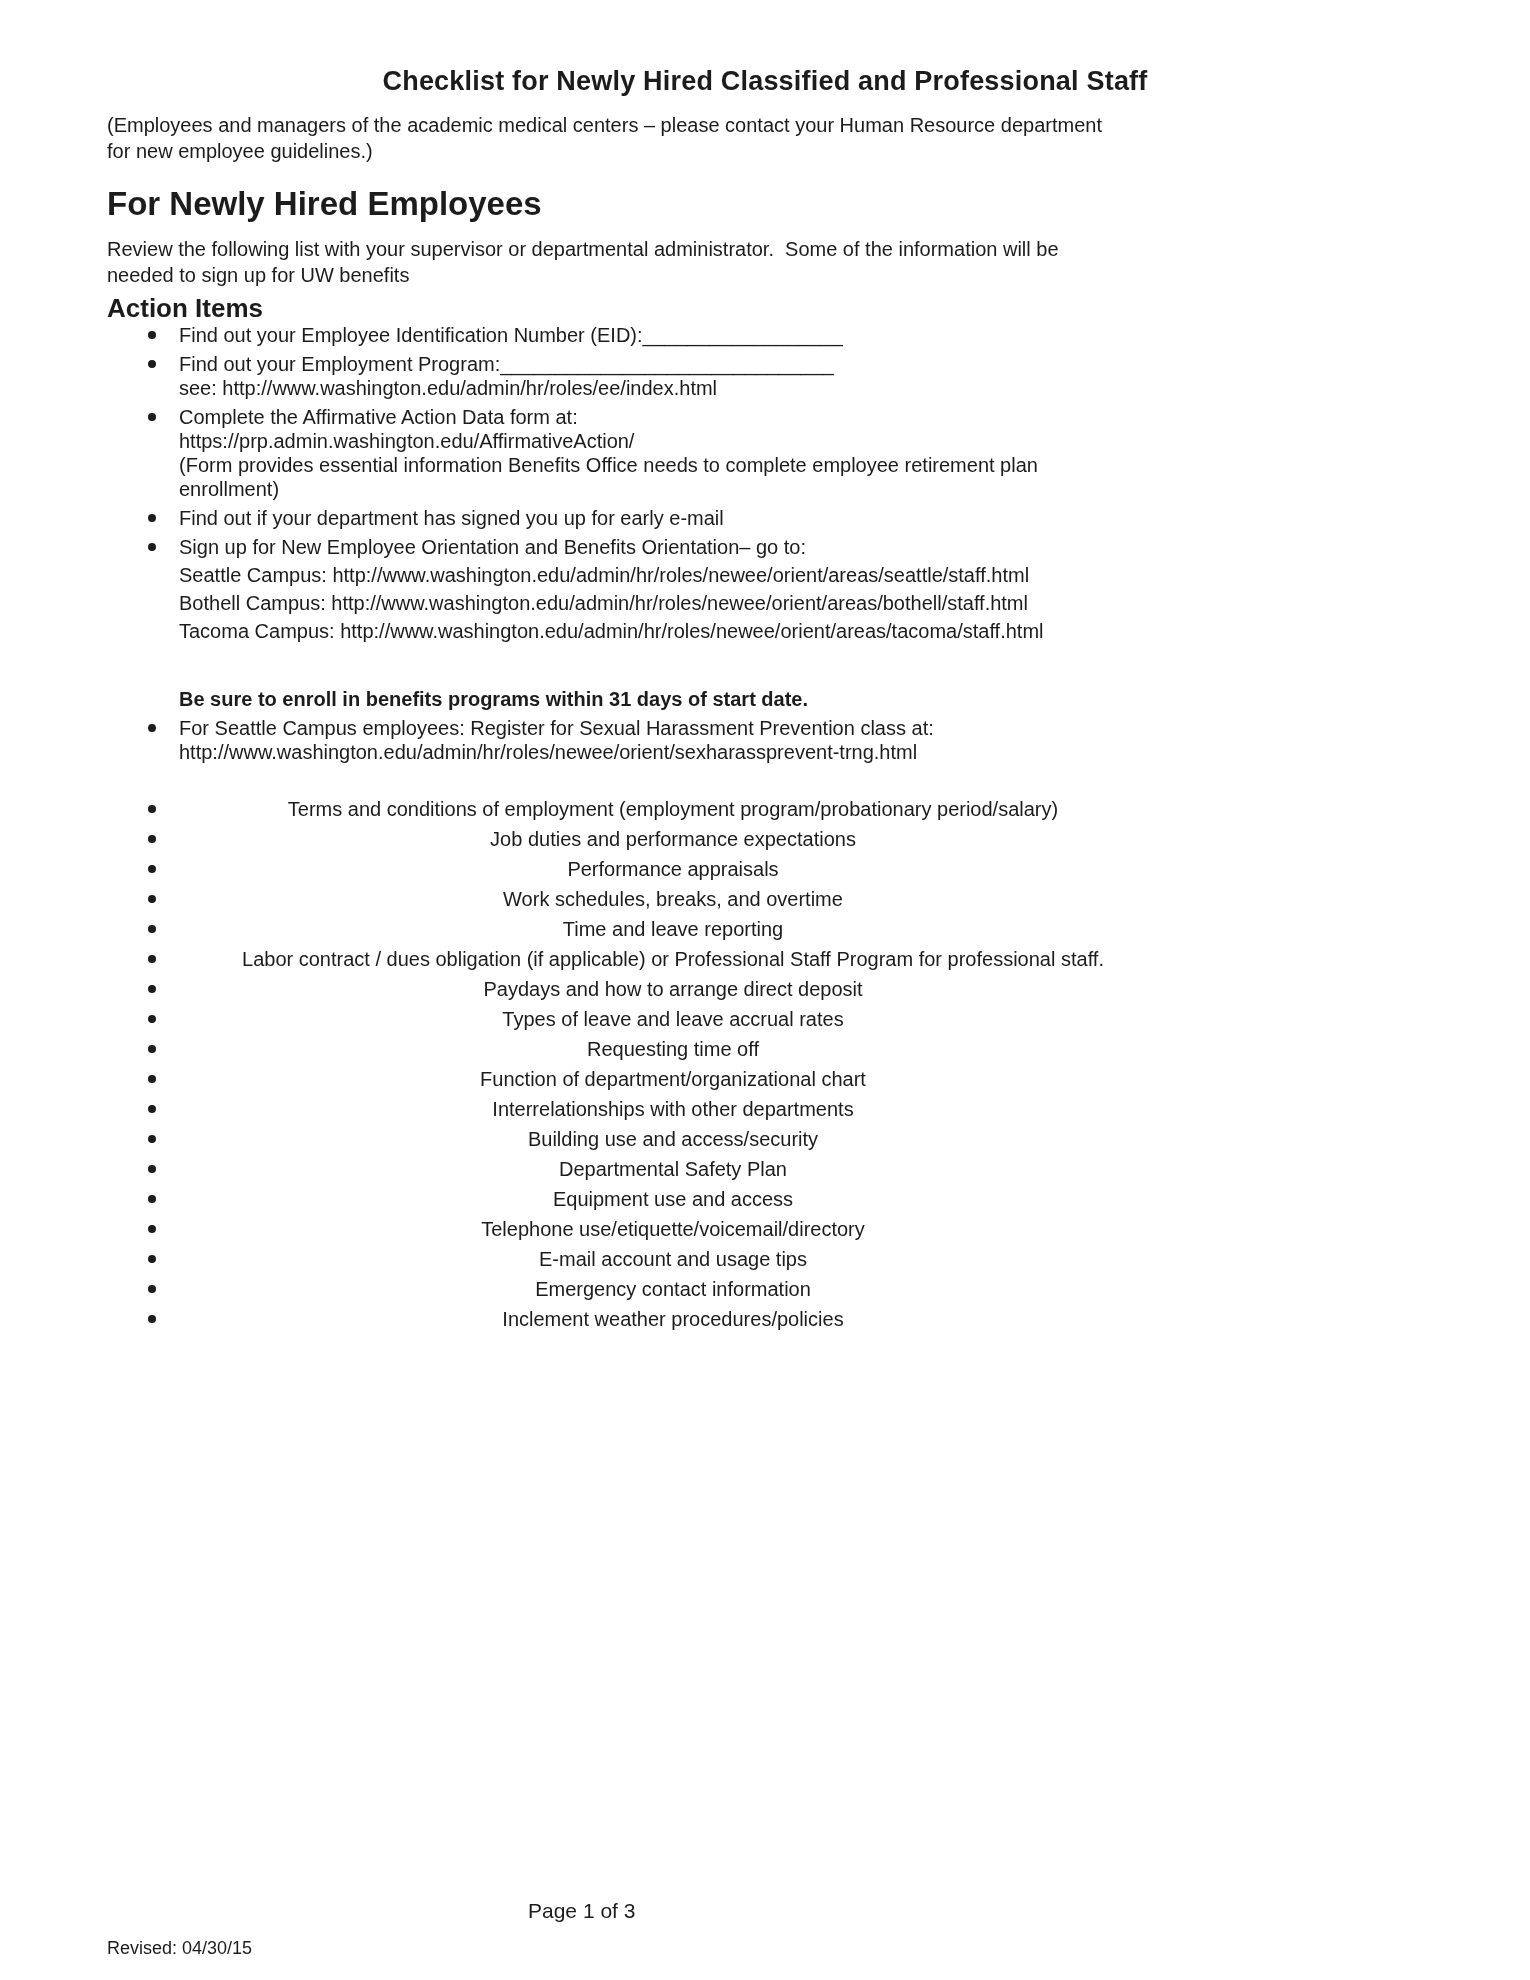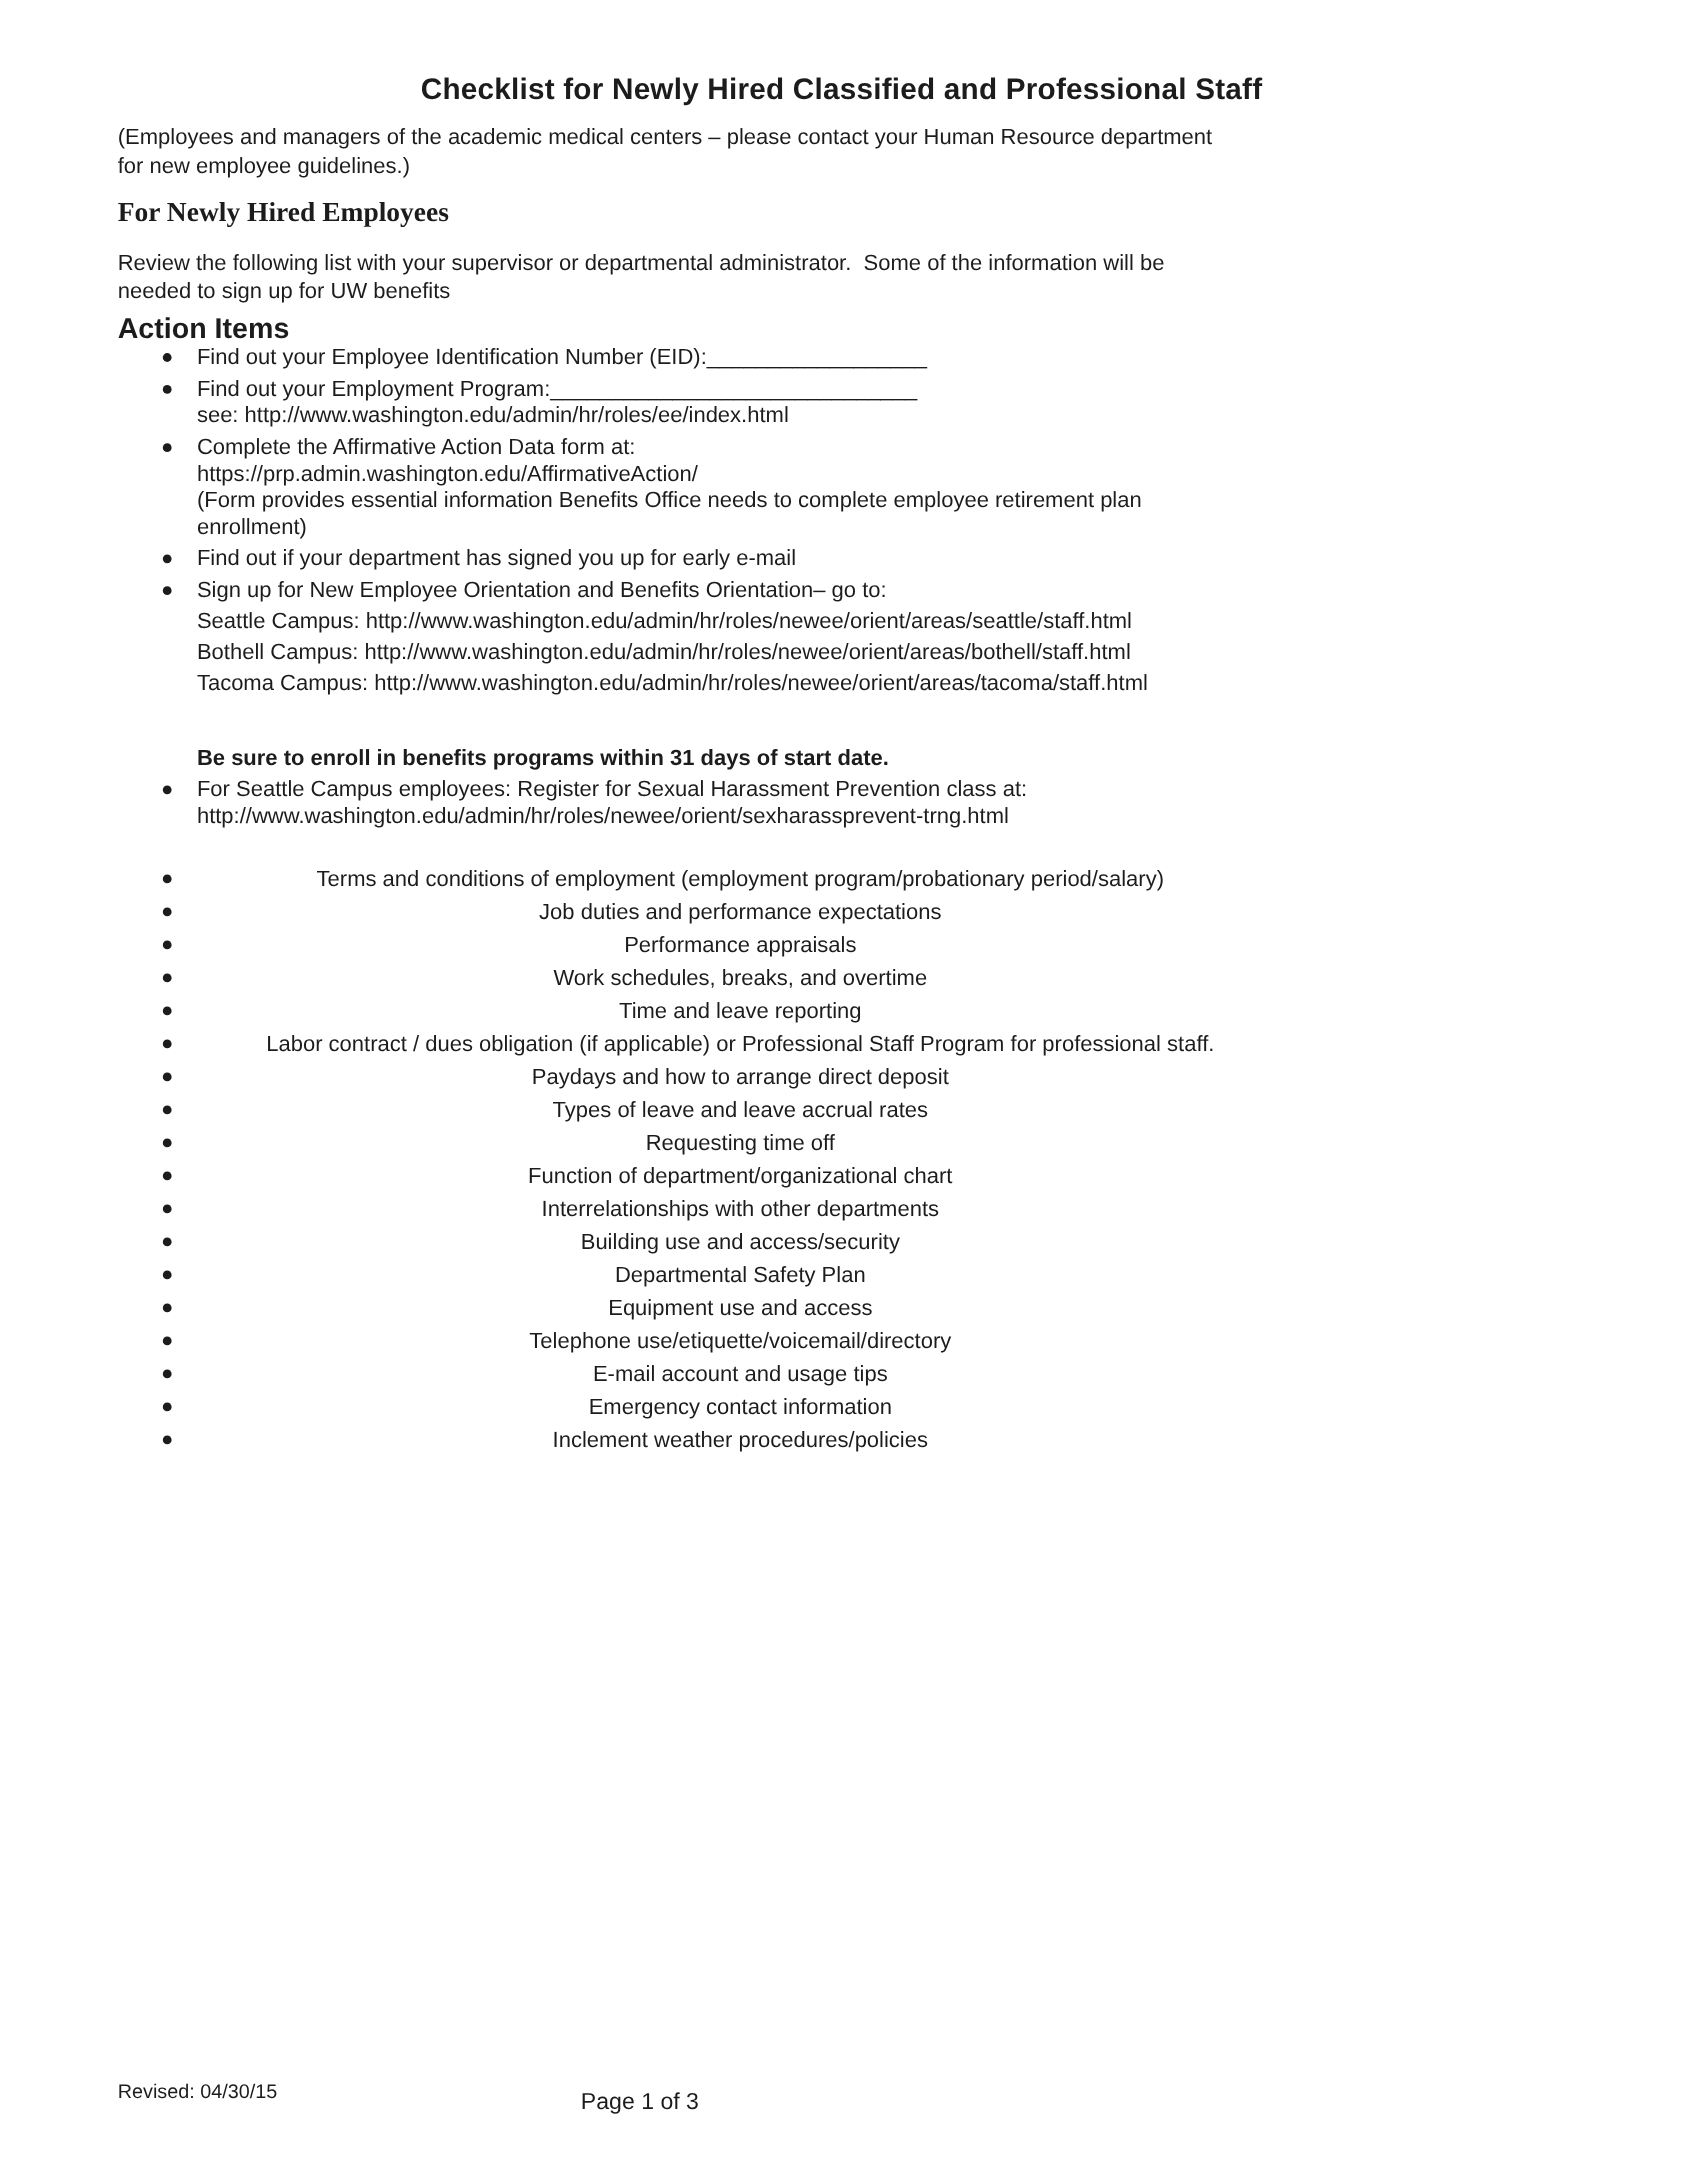--- a/index.html
+++ b/index.html
@@ -24,25 +24,24 @@
     margin-left:107px;
     width:1060px;
   }
   .pre { white-space:pre-wrap; }
   .body-par {
     font-size:20px;
     line-height:26px;
   }
   .intro { margin-top:15px; }
   .h2 {
-    margin-top:15px;
-    font-size:25px;
+    margin-top:25px;
+    font-size:33px;
     font-weight:bold;
     line-height:30px;
-    font-family:Liberation Serif, serif;
   }
   .para2 { margin-top:17px; }
   .h3 {
     margin-top:7px;
     font-size:26px;
     font-weight:bold;
     line-height:26px;
   }
   .list { margin-top:2px; font-size:20px; line-height:24px; }
   .bullet {
@@ -67,21 +66,21 @@
   .review-heading {
     font-size:20px;
     line-height:26px;
   }
   .review-heading .b { font-size:21px; }
   .r-list { margin-top:4px; font-size:20px; line-height:24px;text-align:center; }
   .r-item { margin-top:6px; }
   .footer-left {
     position:absolute;
     left:107px;
-    top:1890px;
+    top:1937px;
     font-size:18px;
     line-height:22px;
   }
   .footer-page {
     position:absolute;
     left:528px;
     top:1898px;
     font-size:21px;
     line-height:25px;
   }

